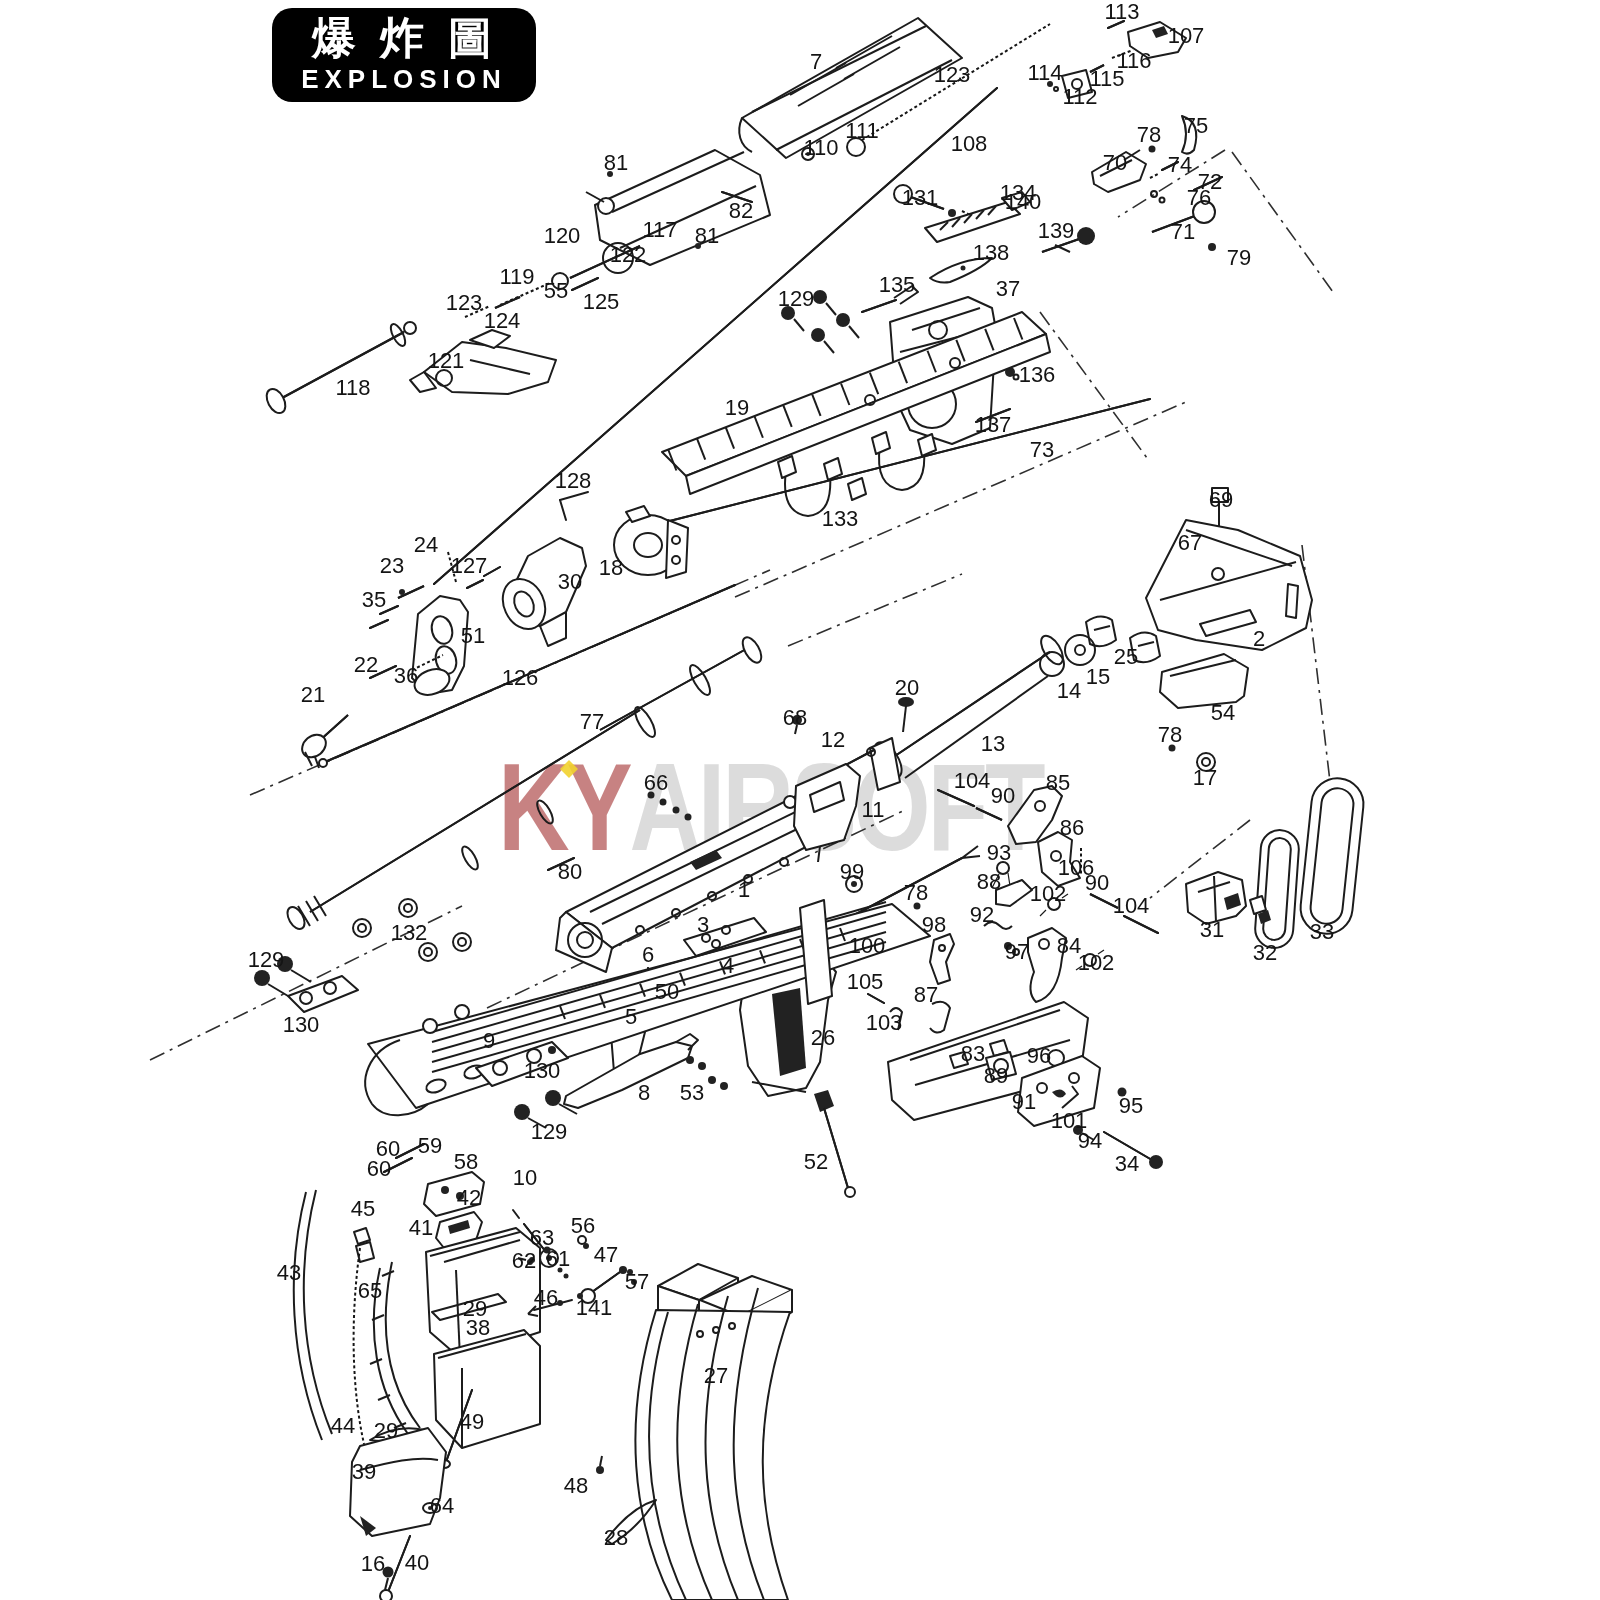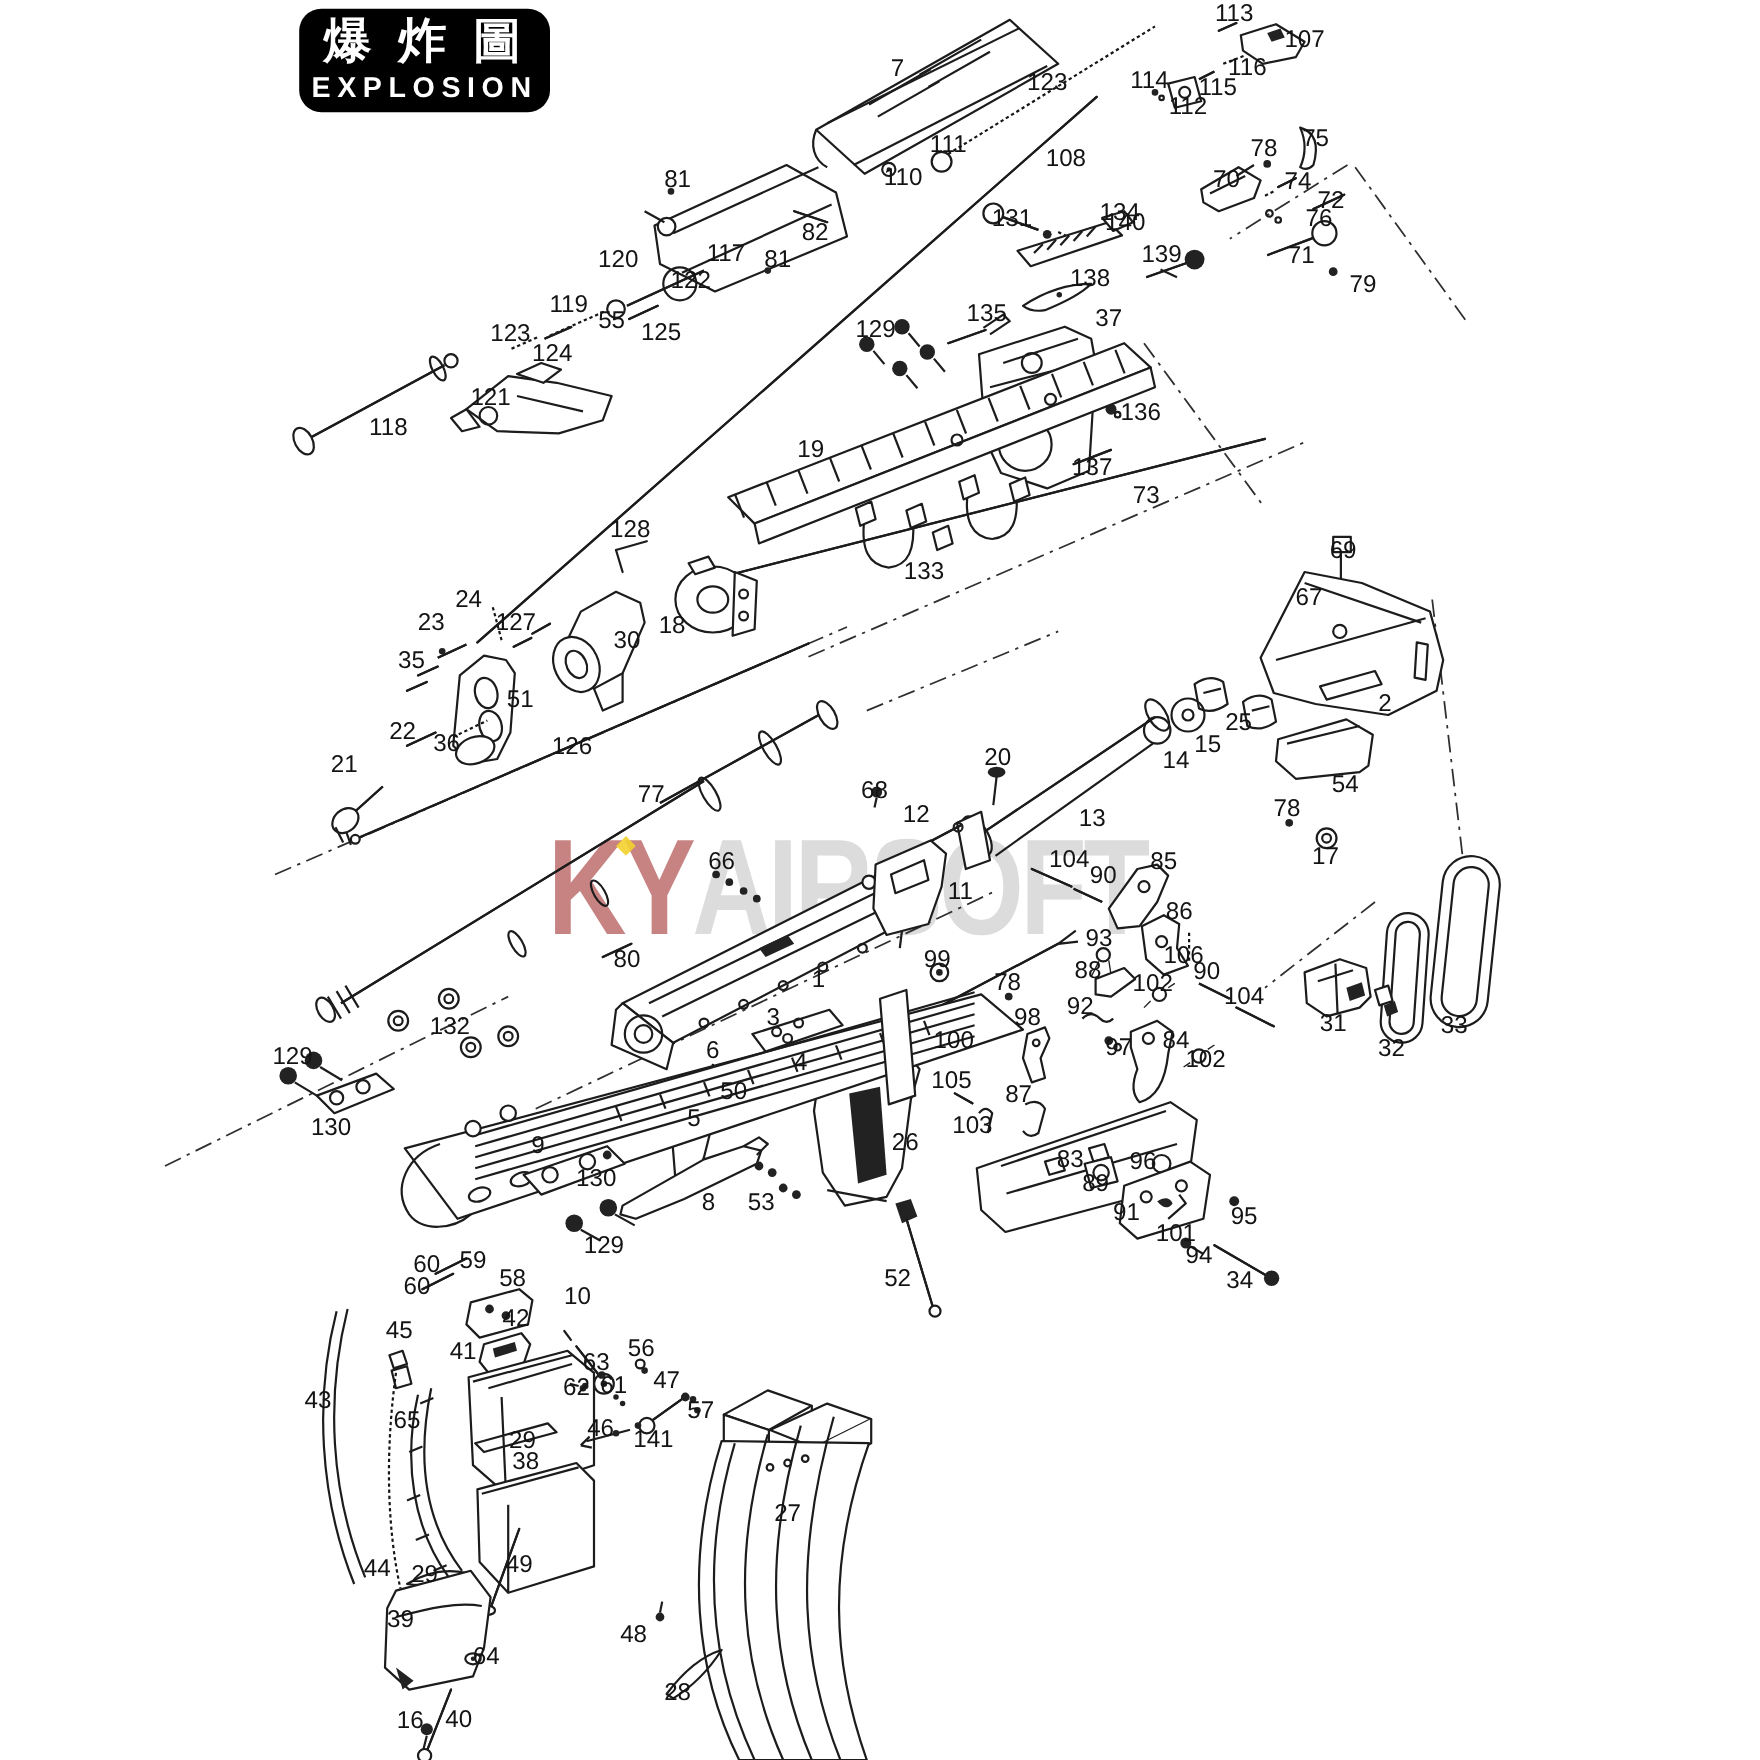--- a/index.html
+++ b/index.html
@@ -1,19 +1,19 @@
 <!DOCTYPE html>
 <html><head>
 <meta charset="utf-8">
 <style>
   html,body{margin:0;padding:0;background:#ffffff;}
   #stage{position:relative;width:1600px;height:1600px;background:#ffffff;overflow:hidden;
          font-family:"Liberation Sans",sans-serif;}
   
-  .title-box{position:absolute;left:272px;top:8px;width:228px;height:94px;background:#000;
+  .title-box{position:absolute;left:272px;top:8px;width:264px;height:94px;background:#000;
              border-radius:20px;display:flex;flex-direction:column;align-items:center;justify-content:center;}
   .title-zh{color:#fff;font-size:44px;font-weight:700;letter-spacing:24px;line-height:1.05;
             font-family:"DejaVu Sans","Liberation Sans",sans-serif;margin-left:20px;}
   .title-en{color:#fff;font-size:26px;font-weight:700;letter-spacing:6px;margin-top:2px;}
   
   .watermark{position:absolute;left:498px;top:736px;display:flex;opacity:.55;
              font-size:124px;font-weight:700;letter-spacing:-4px;transform:scaleX(.8);transform-origin:left center;
              user-select:none;white-space:nowrap;}
   .wm-accent{position:absolute;left:560px;top:760px;width:18px;height:18px;
              clip-path:polygon(50% 0,100% 50%,50% 100%,0 50%);opacity:.9;}
@@ -618,21 +618,21 @@
       <span class="part-label" style="left: 816px; top: 62px;">7</span>
       <span class="part-label" style="left: 952px; top: 75px;">123</span>
       <span class="part-label" style="left: 1122px; top: 12px;">113</span>
       <span class="part-label" style="left: 1186px; top: 36px;">107</span>
       <span class="part-label" style="left: 1134px; top: 61px;">116</span>
       <span class="part-label" style="left: 1107px; top: 79px;">115</span>
       <span class="part-label" style="left: 1045px; top: 73px;">114</span>
       <span class="part-label" style="left: 1080px; top: 97px;">112</span>
       <span class="part-label" style="left: 862px; top: 131px;">111</span>
       <span class="part-label" style="left: 969px; top: 144px;">108</span>
-      <span class="part-label" style="left: 821px; top: 161px;">110</span>
+      <span class="part-label" style="left: 821px; top: 148px;">110</span>
       <span class="part-label" style="left: 616px; top: 163px;">81</span>
       <span class="part-label" style="left: 741px; top: 211px;">82</span>
       <span class="part-label" style="left: 660px; top: 230px;">117</span>
       <span class="part-label" style="left: 707px; top: 236px;">81</span>
       <span class="part-label" style="left: 562px; top: 236px;">120</span>
       <span class="part-label" style="left: 628px; top: 255px;">122</span>
       <span class="part-label" style="left: 517px; top: 277px;">119</span>
       <span class="part-label" style="left: 556px; top: 291px;">55</span>
       <span class="part-label" style="left: 601px; top: 302px;">125</span>
       <span class="part-label" style="left: 464px; top: 303px;">123</span>

